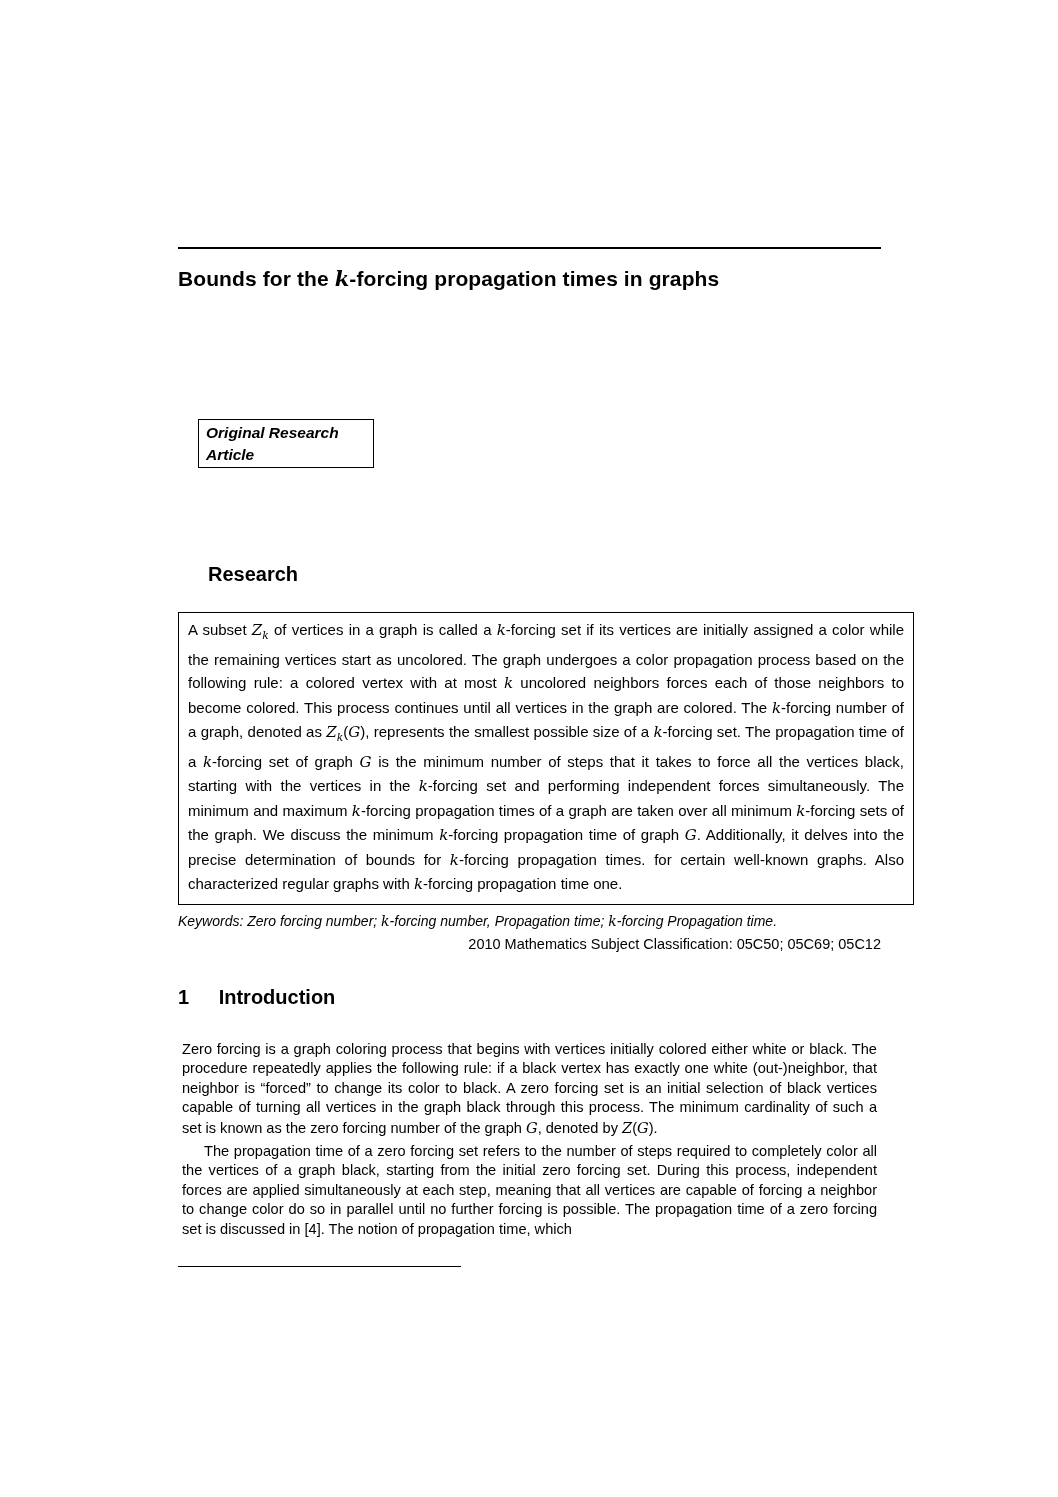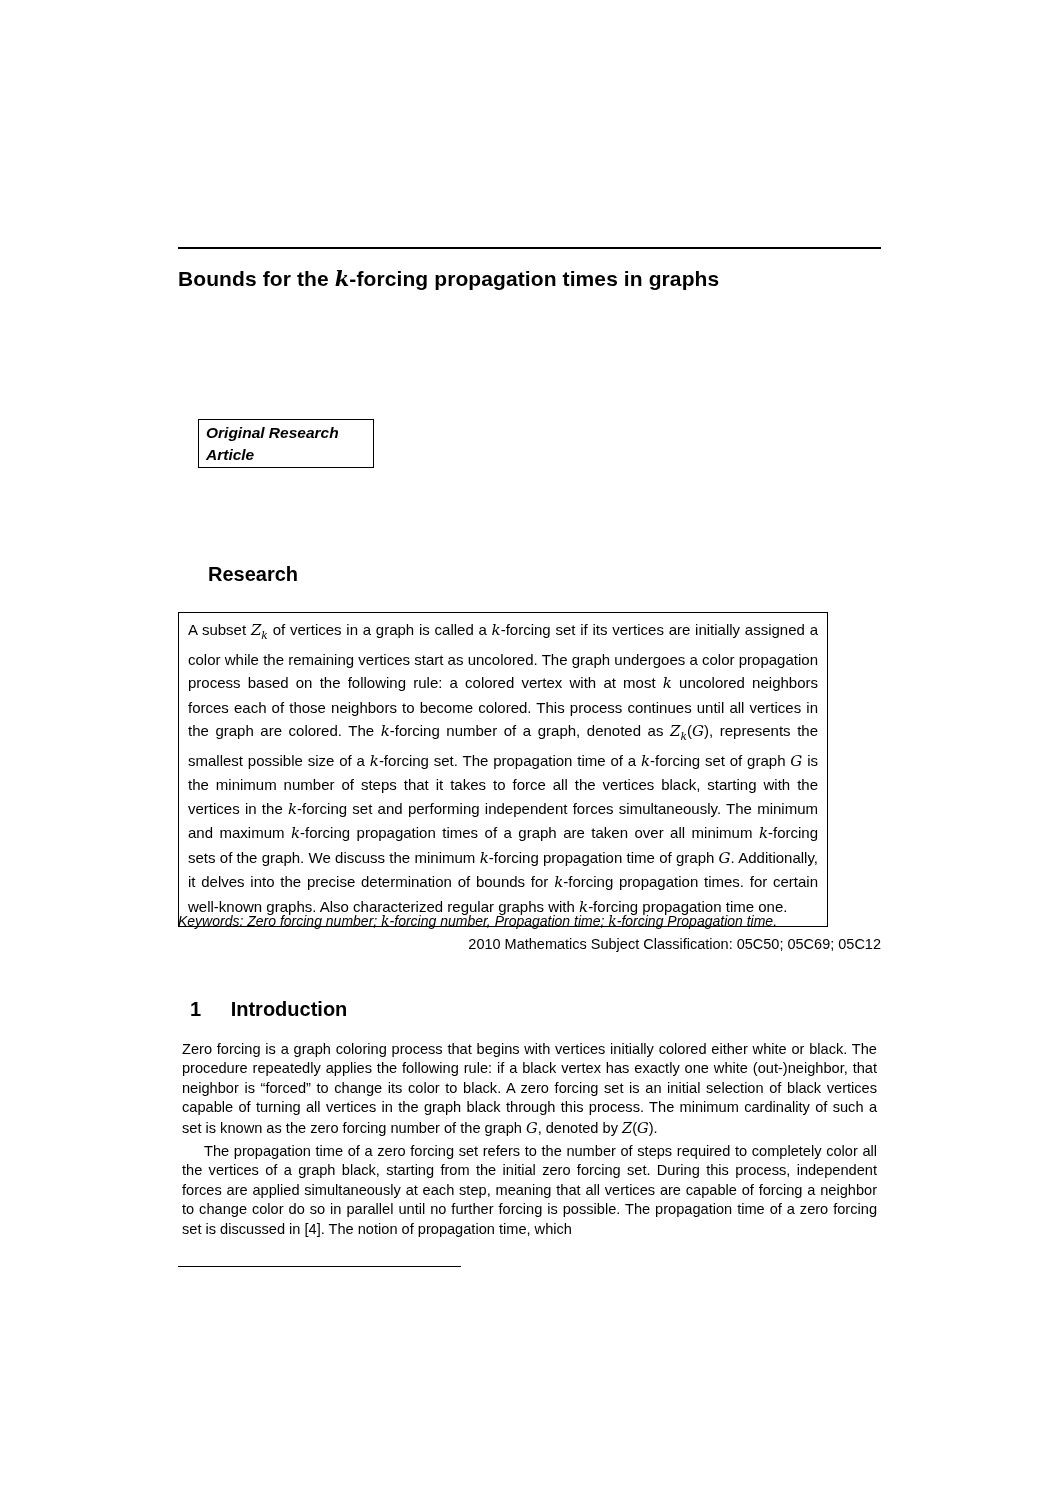--- a/index.html
+++ b/index.html
@@ -66,21 +66,21 @@
     left: 208px;
     top: 563px;
     margin: 0;
     font-size: 20px;
     font-weight: bold;
   }
   .abstract-box {
     position: absolute;
     left: 178px;
     top: 612px;
-    width: 650px;
+    width: 736px;
     box-sizing: border-box;
     border: 1.5px solid #000000;
     padding: 5px 9px 7px 9px;
   }
   .abstract-text {
     margin: 0;
     font-size: 15px;
     line-height: 23.5px;
     text-align: justify;
   }
@@ -101,21 +101,21 @@
     width: 703px;
     margin: 0;
     font-size: 14.5px;
     line-height: 21px;
     text-align: right;
   }
   .section-heading {
     position: absolute;
     left: 178px;
     top: 986px;
-    margin: 12px;
+    margin: 0;
     font-size: 20px;
     font-weight: bold;
   }
   .sec-num {
     margin-right: 24px;
   }
   .body-text {
     position: absolute;
     left: 178px;
     top: 1036px;

